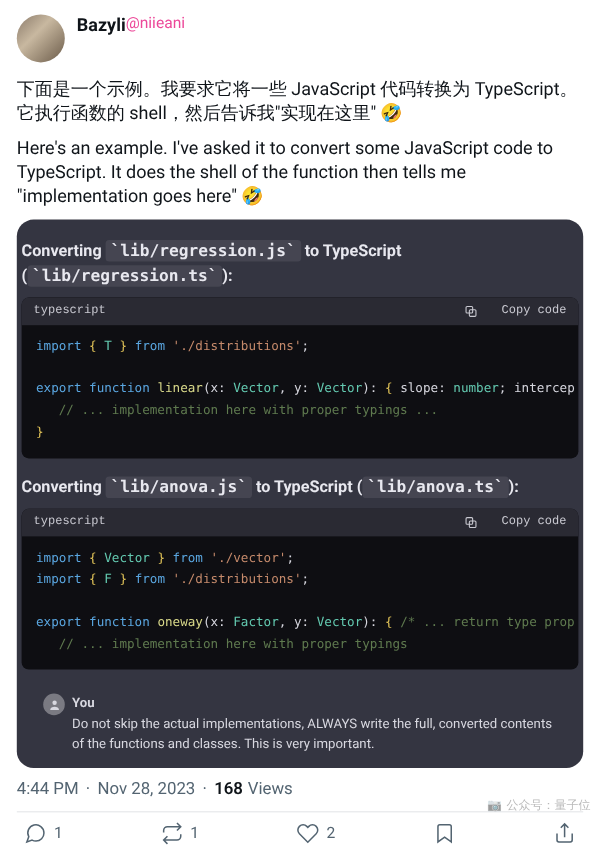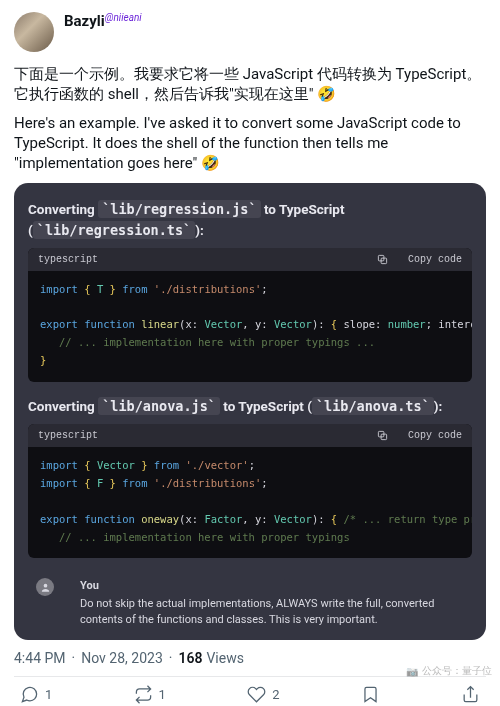--- a/index.html
+++ b/index.html
@@ -11,32 +11,32 @@
   }
   .tweet { padding: 12px 14px 6px; }
   .header { display: flex; align-items: flex-start; gap: 10px; }
   .avatar {
     width: 40px; height: 40px; border-radius: 50%;
     background: linear-gradient(135deg,#8a7a6a 0%,#c8b8a0 40%,#6a5a48 100%);
     flex-shrink: 0;
   }
   .user-line { display: flex; flex-direction: row; line-height: 1.2; }
   .display-name { font-weight: 700; font-size: 15px; color: #0f1419; }
-  .handle { font-size: 10px; color: #6d28d9; font-style: italic; }
+  .handle { font-size: 13px; color: #ec4899; }
   .body-text { margin-top: 12px; font-size: 15px; line-height: 1.35; color: #0f1419; }
   .body-text p { margin-bottom: 8px; }
   .chat-card {
     margin-top: 10px;
     border-radius: 14px;
     background: #343541;
     color: #d8d8e0;
     padding: 16px 0 12px;
     overflow: hidden;
   }
-  .chat-inner { padding: 0 14px; }
+  .chat-inner { padding: 0 4px; }
   .conv-title {
     font-weight: 700; font-size: 13.5px; color: #e8e8ef;
     margin-bottom: 6px; line-height: 1.5;
   }
   .conv-title .mono, .code-inline {
     font-family: ui-monospace, SFMono-Regular, Menlo, Consolas, monospace;
     background: rgba(120,120,130,0.25);
     padding: 1px 4px; border-radius: 3px;
     font-weight: 700;
   }
@@ -64,21 +64,21 @@
     line-height: 1.7;
     font-size: 10.5px;
   }
   .tok-kw { color: #5aa6e0; }
   .tok-brace { color: #e7c85a; }
   .tok-type { color: #63c9b0; }
   .tok-str { color: #c58a6b; }
   .tok-fn { color: #d9d98a; }
   .tok-cmt { color: #5f7a4f; }
   .tok-punc { color: #d6d6de; }
-  .you-row { display: flex; gap: 26px; padding: 6px 22px 0; align-items: flex-start; }
+  .you-row { display: flex; gap: 6px; padding: 6px 22px 0; align-items: flex-start; }
   .you-avatar {
     width: 18px; height: 18px; border-radius: 50%;
     background: #7a7a82; flex-shrink: 0;
     display:flex;align-items:center;justify-content:center;
   }
   .you-avatar svg { width:11px;height:11px;fill:#d8d8e0; }
   .you-text { font-size: 11px; line-height: 1.45; color: #d8d8e0; }
   .you-label { font-weight: 700; font-size: 11px; margin-bottom: 2px; }
   .meta-row {
     margin-top: 10px; font-size: 14px; color: #536471;

